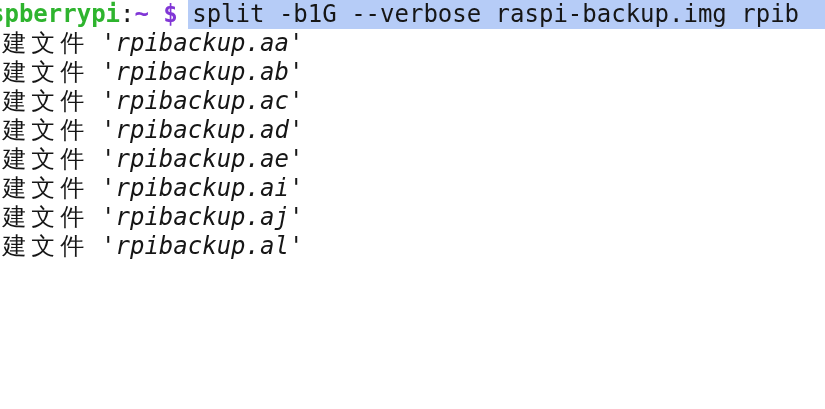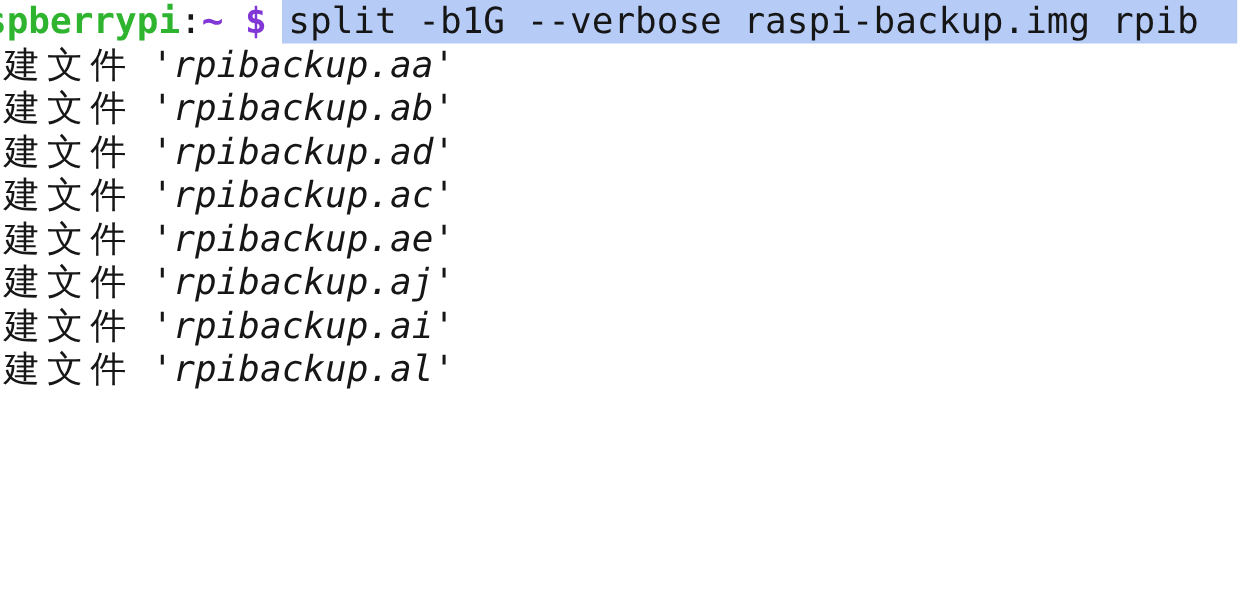--- a/index.html
+++ b/index.html
@@ -60,29 +60,29 @@
 </head>
 <body>
 
 <div class="terminal">
   <div class="line"><span class="host">spberrypi</span><span class="sep">:</span><span class="path">~</span><span class="dollar">$</span><span class="cmd-highlight">split -b1G --verbose raspi-backup.img rpib</span></div>
   <div>
   <div class="line"><span class="cjk"><span class="cjk-char">建</span><span class="cjk-char">文</span><span class="cjk-char">件</span></span><span class="file">'rpibackup.aa'</span></div>
 
   <div class="line"><span class="cjk"><span class="cjk-char">建</span><span class="cjk-char">文</span><span class="cjk-char">件</span></span><span class="file">'rpibackup.ab'</span></div>
 
+  <div class="line"><span class="cjk"><span class="cjk-char">建</span><span class="cjk-char">文</span><span class="cjk-char">件</span></span><span class="file">'rpibackup.ac'</span></div>
+
   <div class="line"><span class="cjk"><span class="cjk-char">建</span><span class="cjk-char">文</span><span class="cjk-char">件</span></span><span class="file">'rpibackup.ad'</span></div>
-
-  <div class="line"><span class="cjk"><span class="cjk-char">建</span><span class="cjk-char">文</span><span class="cjk-char">件</span></span><span class="file">'rpibackup.ac'</span></div>
 
   <div class="line"><span class="cjk"><span class="cjk-char">建</span><span class="cjk-char">文</span><span class="cjk-char">件</span></span><span class="file">'rpibackup.ae'</span></div>
 
 
 
 
+  <div class="line"><span class="cjk"><span class="cjk-char">建</span><span class="cjk-char">文</span><span class="cjk-char">件</span></span><span class="file">'rpibackup.ai'</span></div>
+
   <div class="line"><span class="cjk"><span class="cjk-char">建</span><span class="cjk-char">文</span><span class="cjk-char">件</span></span><span class="file">'rpibackup.aj'</span></div>
-
-  <div class="line"><span class="cjk"><span class="cjk-char">建</span><span class="cjk-char">文</span><span class="cjk-char">件</span></span><span class="file">'rpibackup.ai'</span></div>
 
 
   <div class="line"><span class="cjk"><span class="cjk-char">建</span><span class="cjk-char">文</span><span class="cjk-char">件</span></span><span class="file">'rpibackup.al'</span></div>
 </div>
 </div>
 
 </body></html>

